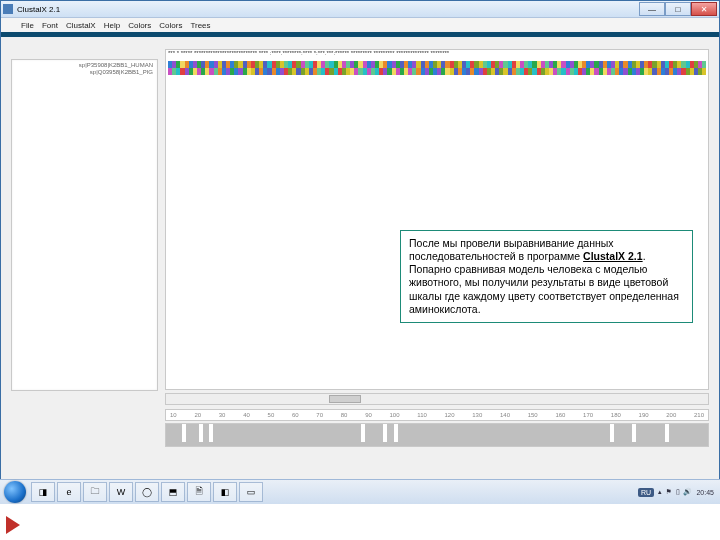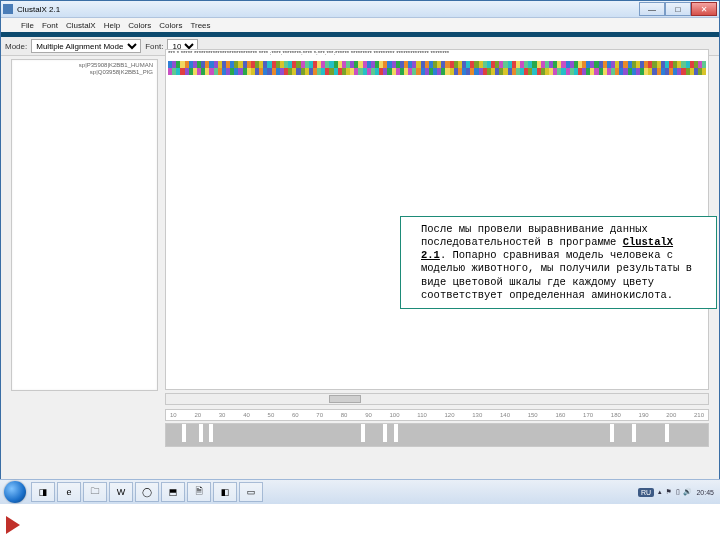--- a/index.html
+++ b/index.html
@@ -22,21 +22,21 @@
 .stars{position:absolute;left:2px;right:2px;top:0;font-size:6px;color:#333;letter-spacing:0;white-space:nowrap;overflow:hidden}
 .alnpane{position:absolute;left:160px;right:6px;top:10px;height:330px;background:#fff;border:1px solid #c9c9c9;border-top:none}
 .seq{position:absolute;left:2px;right:2px;height:7px;display:flex}
 .seq span{flex:1;height:7px}
 .scrollh{position:absolute;left:160px;right:6px;top:344px;height:10px;background:#eee;border:1px solid #c9c9c9}
 .scrollh .thumb{position:absolute;left:30%;top:1px;width:30px;height:6px;background:#cfcfcf;border:1px solid #aaa}
 .ruler{position:absolute;left:160px;right:6px;top:360px;height:12px;background:#fff;border:1px solid #c9c9c9;display:flex;justify-content:space-between;align-items:center;padding:0 4px;box-sizing:border-box}
 .ruler span{font-size:6px;color:#888}
 .qualbar{position:absolute;left:160px;right:6px;top:374px;height:22px;background:#bfbfbf;border:1px solid #c9c9c9}
 .qualbar .gap{position:absolute;top:0;bottom:20%;width:4px;background:#fff}
-.note{position:absolute;left:400px;top:216px;width:275px;border:1.5px solid #1d8b78;background:#fff;padding:6px 20px;font-family:Liberation Mono, monospace;font-size:10.5px;line-height:1.25;color:#000}
+.note{position:absolute;left:400px;top:230px;width:275px;border:1.5px solid #1d8b78;background:#fff;padding:6px 8px;font-family:Liberation Sans, sans-serif;font-size:10.5px;line-height:1.25;color:#000}
 .note .u{text-decoration:underline;font-weight:bold}
 .taskbar{position:absolute;left:0;bottom:36px;width:720px;height:24px;background:linear-gradient(#e9eff7,#cfdef0);border-top:1px solid #9fb8d8;display:flex;align-items:center}
 .startorb{width:22px;height:22px;border-radius:50%;background:radial-gradient(circle at 35% 35%,#7fc3ff,#1a6fc9 60%,#0a3a70);margin:0 4px;box-shadow:0 0 2px rgba(0,0,0,.4)}
 .taskbtn{width:22px;height:18px;background:rgba(255,255,255,.35);border:1px solid rgba(120,150,190,.6);margin:0 1px;display:flex;align-items:center;justify-content:center;font-size:9px}
 .tray{margin-left:auto;display:flex;align-items:center;gap:4px;padding-right:6px;font-size:7px;color:#334}
 .tray .lang{background:#3d5a85;color:#fff;padding:1px 3px;border-radius:2px;font-size:7px}
 .playicon{position:absolute;left:6px;bottom:6px;width:0;height:0;border-left:14px solid #c0302a;border-top:9px solid transparent;border-bottom:9px solid transparent}
 
 .cA{background:#2e7fd6}.cB{background:#e04040}.cC{background:#2aa84a}.cD{background:#d8c42a}.cE{background:#c94fc2}.cF{background:#e88a2a}.cG{background:#26bfc7}.cH{background:#9050d0}.cI{background:#7aa22a}.cJ{background:#f2d860}.cK{background:#5060c0}.cL{background:#60c890}
 </style>
@@ -54,26 +54,20 @@
     </div>
   </div>
   <div class="menubar">
     <span>File</span>
     <span>Font</span>
     <span>ClustalX</span>
     <span>Help</span>
     <span>Colors</span>
     <span>Colors</span>
     <span>Trees</span>
-  </div>
-  <div class="toolbar">
-    <span class="lbl">Mode:</span>
-    <select><option>Multiple Alignment Mode</option></select>
-    <span class="lbl">Font:</span>
-    <select><option>10</option></select>
   </div>
   <div class="work">
     <div class="namespane">
       <div class="nm" style="top:2px">sp|P35908|K2BB1_HUMAN</div>
       <div class="nm" style="top:9px">sp|Q03958|K2BB1_PIG</div>
     </div>
     <div class="alnhead">
       <div class="stars">*** * ***** *************************** **** :****.********:**** *:***.***:****** ********* ********* ************** ********</div>
     </div>
     <div class="alnpane">

